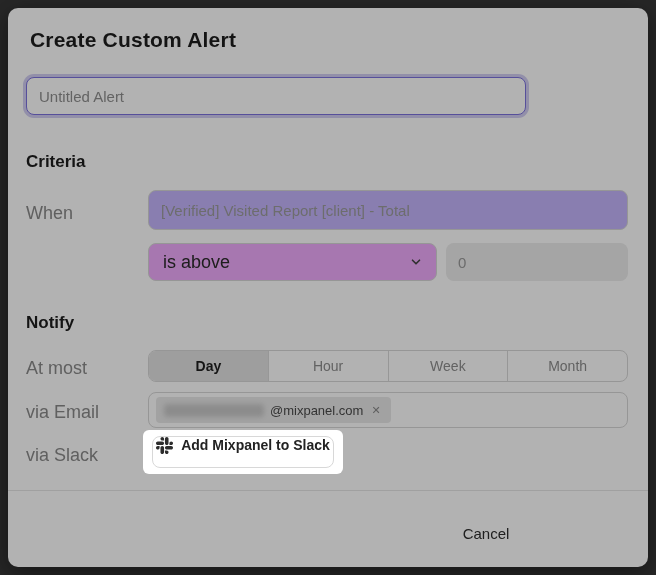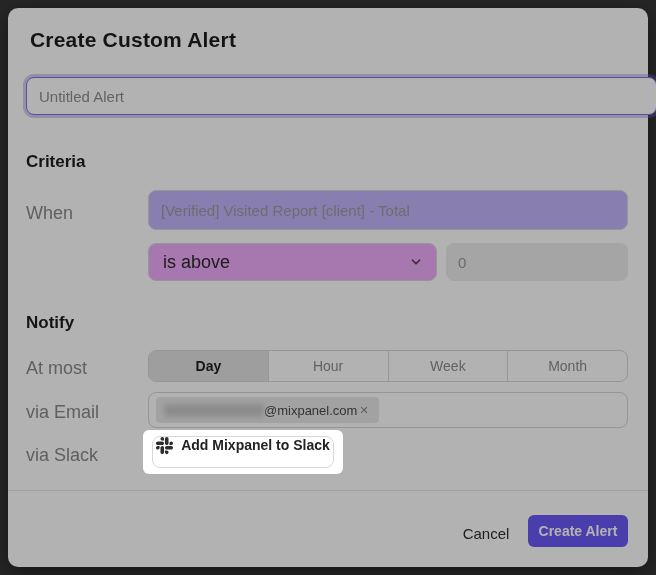--- a/index.html
+++ b/index.html
@@ -6,21 +6,21 @@
     --accent-purple:#6b5af7;
     --focus-ring-purple:#7c71dd;
     --overlay:rgba(0,0,0,0.30);
   }
   *{box-sizing:border-box;margin:0;padding:0;font-family:"Liberation Sans",sans-serif;}
   html,body{background:#383838;}
   .stage{position:relative;width:656px;height:575px;background:#383838;overflow:hidden;}
   .modal{position:absolute;left:8px;top:8px;width:640px;height:559px;background:#ffffff;
          border-radius:10px;box-shadow:0 6px 24px rgba(0,0,0,0.45);}
   .dialog-title{position:absolute;left:22px;top:20px;font-size:21px;font-weight:700;color:#1e1e1e;letter-spacing:.2px;}
-  .name-input{position:absolute;left:18px;top:69px;width:631px;height:38px;border-radius:8px;
+  .name-input{position:absolute;left:18px;top:69px;width:500px;height:38px;border-radius:8px;
               border:1.5px solid var(--focus-ring-purple);outline:none;background:#fff;
               box-shadow:0 0 0 3px rgba(124,113,221,0.35);padding:0 12px;font-size:15px;color:#333;}
   .name-input::placeholder{color:#8f8f8f;}
   .section-heading{position:absolute;left:18px;font-size:17px;font-weight:700;color:#1e1e1e;}
   .heading-criteria{top:144px;}
   .heading-notify{top:305px;}
   .row-label{position:absolute;left:18px;font-size:18px;color:#8a8a8a;}
   .label-when{top:195px;}
   .label-atmost{top:350px;}
   .label-email{top:394px;}
@@ -37,21 +37,21 @@
   .threshold-input::placeholder{color:#9a9a9a;}
   .segmented{position:absolute;left:140px;top:342px;width:480px;height:32px;border:1px solid #d7d7d7;
              border-radius:8px;display:flex;overflow:hidden;background:#fff;}
   .segment{flex:1;display:flex;align-items:center;justify-content:center;font-size:14px;color:#8d8d8d;
            background:transparent;border:none;border-right:1px solid #d9d9d9;cursor:pointer;}
   .segment:last-child{border-right:none;}
   .segment.selected{background:#e2e2e2;color:#1f1f1f;font-weight:700;}
   .email-field{position:absolute;left:140px;top:384px;width:480px;height:36px;border:1px solid #d7d7d7;
                border-radius:8px;background:#fff;display:flex;align-items:center;padding:0 7px;}
   .email-chip{display:flex;align-items:center;height:26px;background:#e9e9e9;border-radius:4px;
-              padding:0 8px;}
+              padding:0 8px;gap:6px;}
   .redacted{width:100px;height:13px;background:#c9c9c9;border-radius:3px;filter:blur(2.5px);}
   .chip-domain{font-size:13px;color:#4a4a4a;}
   .chip-remove{font-size:11px;color:#8a8a8a;cursor:pointer;line-height:1;padding:2px;}
   .divider{position:absolute;left:0;top:482px;width:640px;height:1px;background:#e6e6e6;}
   .cancel-button{position:absolute;left:447px;top:510px;width:62px;height:30px;background:transparent;
                  border:none;font-size:15px;font-weight:400;color:#2e2e2e;cursor:pointer;}
   .create-button{position:absolute;left:520px;top:507px;width:100px;height:32px;border:none;border-radius:6px;
                  background:var(--accent-purple);color:#ffffff;font-size:14px;font-weight:600;cursor:pointer;}
   .dim-overlay{position:absolute;inset:0;background:var(--overlay);pointer-events:none;z-index:10;}
   .spotlight{position:absolute;left:143px;top:430px;width:200px;height:44px;background:#ffffff;
@@ -109,21 +109,20 @@
         <span class="chip-remove">✕</span>
       </div>
     </div>
 
     <div class="row-label label-slack">via Slack</div>
 
     <div class="divider"></div>
 
     <button class="cancel-button">Cancel</button>
 
-    <button class="create-button">Create Alert</button>
   </div>
 
   <div class="dim-overlay"></div>
 
   <div class="spotlight">
     <button class="slack-button">
       <span class="slack-icon">
         <svg width="17" height="17" viewBox="0 0 122.8 122.8" fill="#2d2d2d">
           <path d="M25.8 77.6c0 7.1-5.8 12.9-12.9 12.9S0 84.7 0 77.6s5.8-12.9 12.9-12.9h12.9v12.9z"></path>
           <path d="M32.3 77.6c0-7.1 5.8-12.9 12.9-12.9s12.9 5.8 12.9 12.9v32.3c0 7.1-5.8 12.9-12.9 12.9s-12.9-5.8-12.9-12.9V77.6z"></path>

